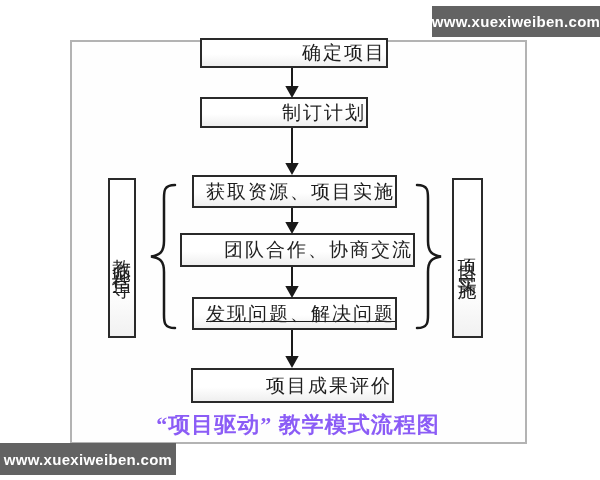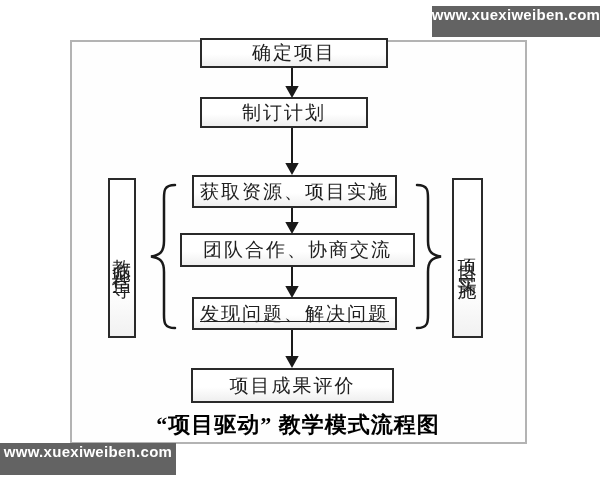--- a/index.html
+++ b/index.html
@@ -10,31 +10,31 @@
   }
   
   .frame {
     position: absolute; left: 70px; top: 40px; width: 453px; height: 400px;
     border: 2px solid #b3b3b3; background: #fefefe;
   }
   
   .wm-bar {
     position: absolute; background: #636363; color: #ffffff;
     font-family: "Liberation Sans", sans-serif; font-weight: 700;
-    font-size: 15px; display: flex; align-items: flex-start; justify-content: center;
+    font-size: 15px; display: flex; align-items: center; justify-content: center;
     letter-spacing: 0.3px;
   }
   .wm-top { left: 432px; top: 6px; width: 168px; height: 31px; }
   .wm-bottom { left: 0px; top: 443px; width: 176px; height: 32px; }
   
   .pbox {
     position: absolute; box-sizing: border-box;
     border: 2px solid #2a2a2a;
     background: linear-gradient(180deg, #ffffff 55%, #efefef 100%);
-    display: flex; align-items: center; justify-content: center;
+    display: flex; align-items: center; justify-content: flex-end;
     font-size: 19px; color: #1f1f1f; letter-spacing: 2px; white-space: nowrap;
   }
   .box-1 { left: 200px; top: 38px;  width: 188px; height: 30px; }
   .box-2 { left: 200px; top: 97px;  width: 168px; height: 31px; }
   .box-3 { left: 192px; top: 175px; width: 205px; height: 33px; }
   .box-4 { left: 180px; top: 233px; width: 235px; height: 34px; }
   .box-5 { left: 192px; top: 297px; width: 205px; height: 33px; text-decoration: underline; }
   .box-6 { left: 191px; top: 368px; width: 203px; height: 35px; }
   
   .vbox {
@@ -45,21 +45,21 @@
   }
   .vbox span {
     writing-mode: vertical-rl; text-orientation: upright;
     font-size: 19px; color: #1f1f1f; letter-spacing: 7px; line-height: 1;
   }
   .vbox-left  { left: 108px; top: 178px; width: 28px; height: 160px; }
   .vbox-right { left: 452px; top: 178px; width: 31px; height: 160px; }
   
   .caption {
     position: absolute; left: 63px; top: 410px; width: 470px;
-    text-align: center; font-size: 22px; font-weight: 700; color: #000000;
+    text-align: center; font-size: 22px; font-weight: 700; color: #8b5cf6;
     letter-spacing: 1px; white-space: nowrap;
   }
   
   svg.connectors {
     position: absolute; left: 0; top: 0; width: 600px; height: 480px;
     pointer-events: none;
   }
 </style>
 </head>
 <body>

